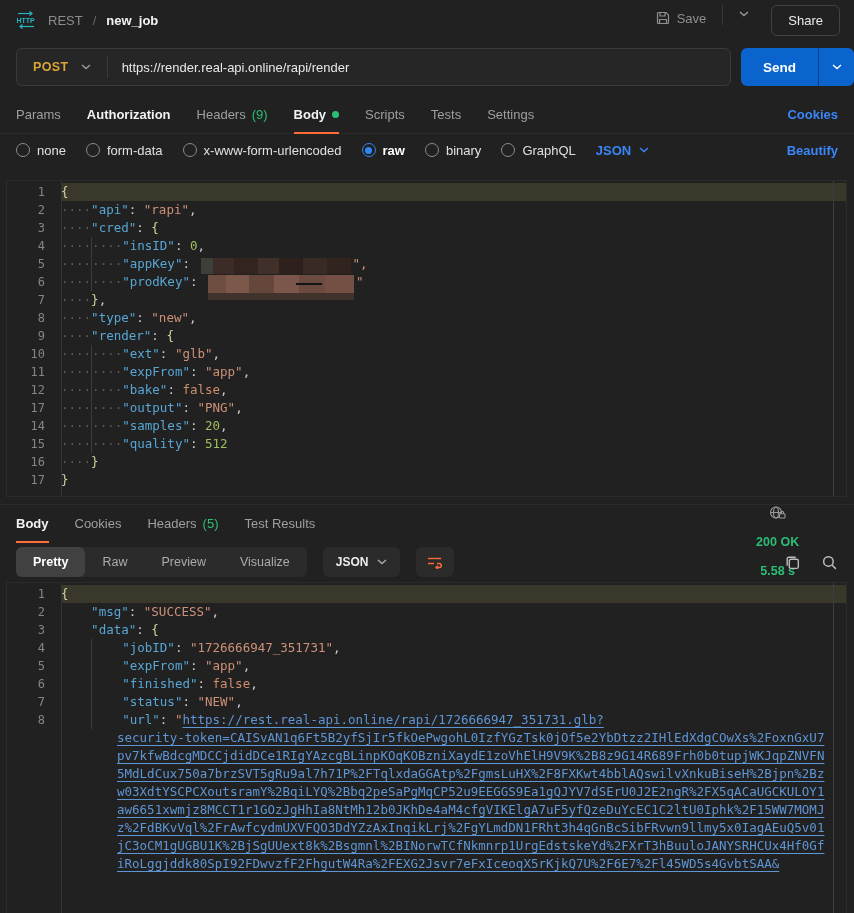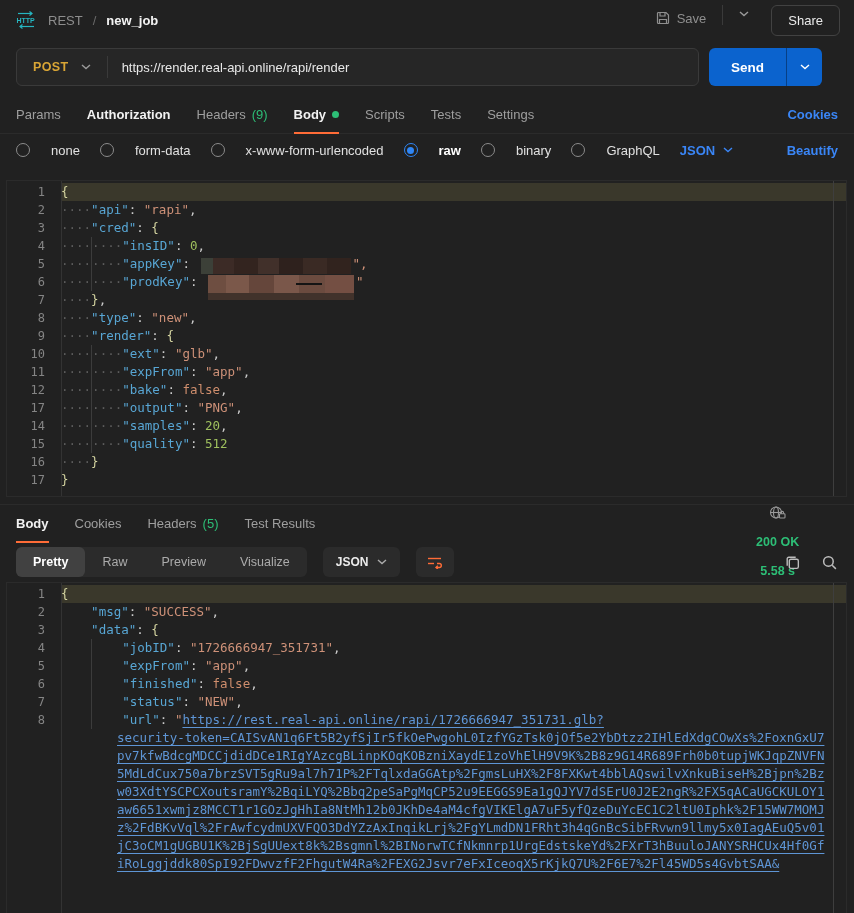--- a/index.html
+++ b/index.html
@@ -15,42 +15,42 @@
   .bc-root { color:#8d8d8d; }
   .bc-sep { color:#6a6a6a; }
   .bc-cur { color:#f3f3f3; font-weight:700; }
   .topbar-right { display:flex; align-items:flex-start; gap:8px; }
   .save-btn { display:flex; align-items:center; gap:7px; color:#8f8f8f; font-size:13px; padding:6px 8px; }
   .vdiv { width:1px; height:20px; background:#3a3a3a; }
   .caret-btn { color:#9a9a9a; padding:6px 8px; display:flex; align-items:center; }
   .share-btn { border:1px solid #424242; border-radius:6px; padding:7px 16px; color:#eaeaea; font-size:13px; margin-left:6px; }
 
   
-  .request-row { display:flex; align-items:flex-end; gap:10px; padding:8px 32px 10px 16px; height:56px; }
+  .request-row { display:flex; align-items:flex-end; gap:10px; padding:8px 0 10px 16px; height:56px; }
   .url-box { flex:1; height:38px; display:flex; align-items:center; background:#262626; border:1px solid #3a3a3a; border-radius:6px; overflow:hidden; }
   .method-btn { display:flex; align-items:center; gap:12px; padding:0 16px; height:100%; color:#d9a535; font-weight:700; font-size:12.5px; letter-spacing:.4px; }
   .method-btn .chev { color:#9a9a9a; }
   .url-vline { width:1px; align-self:stretch; margin:7px 0; background:#3a3a3a; }
   .url-text { padding:0 14px; color:#e8e8e8; font-size:13px; white-space:nowrap; }
   .send-split { display:flex; height:38px; }
   .send-main { background:#0b63ce; color:#fff; font-weight:700; font-size:13.5px; padding:0 22px; border-radius:6px 0 0 6px; }
   .send-caret { background:#0b63ce; width:36px; border-radius:0 6px 6px 0; border-left:1px solid rgba(0,0,0,.35); color:#fff; display:flex; align-items:center; justify-content:center; }
 
   
   .tabs-row { display:flex; align-items:stretch; height:38px; padding:0 16px; border-bottom:1px solid #2b2b2b; }
   .tab { display:flex; align-items:center; gap:6px; margin-right:26px; color:#9f9f9f; font-size:13px; position:relative; }
   .tab.white { color:#f2f2f2; font-weight:700; }
   .tab.active::after { content:""; position:absolute; left:0; right:0; bottom:-1px; height:2px; background:#ff6c37; }
   .count-green { color:#2dbe76; }
   .tab-dot { width:7px; height:7px; border-radius:50%; background:#2dbe76; }
   .right-link { margin-left:auto; display:flex; align-items:center; color:#3a86f7; font-weight:700; font-size:13px; }
 
   
   .options-row { display:flex; align-items:center; height:32px; padding:0 16px; gap:20px; font-size:13px; color:#e0e0e0; }
-  .radio-item { display:flex; align-items:center; gap:21px; }
+  .radio-item { display:flex; align-items:center; gap:7px; }
   .radio { width:14px; height:14px; border-radius:50%; border:1px solid #8b8b8b; display:inline-block; position:relative; flex:none; }
   .radio.checked { border-color:#2f86f5; }
   .radio.checked::after { content:""; position:absolute; inset:2.5px; border-radius:50%; background:#2f86f5; }
   .lang-select { display:flex; align-items:center; gap:8px; color:#3a86f7; font-weight:700; font-size:13px; }
   .beautify { margin-left:auto; color:#3a86f7; font-weight:700; font-size:13px; }
 
   
   .editor { position:relative; margin:14px 7px 0 6px; border:1px solid #2b2b2b; background:#212121; font-family:"DejaVu Sans Mono", monospace; font-size:12.5px; overflow:hidden; }
   .editor-request { height:317px; }
   .editor-response { margin-top:0; height:331px; border-bottom:none; }

